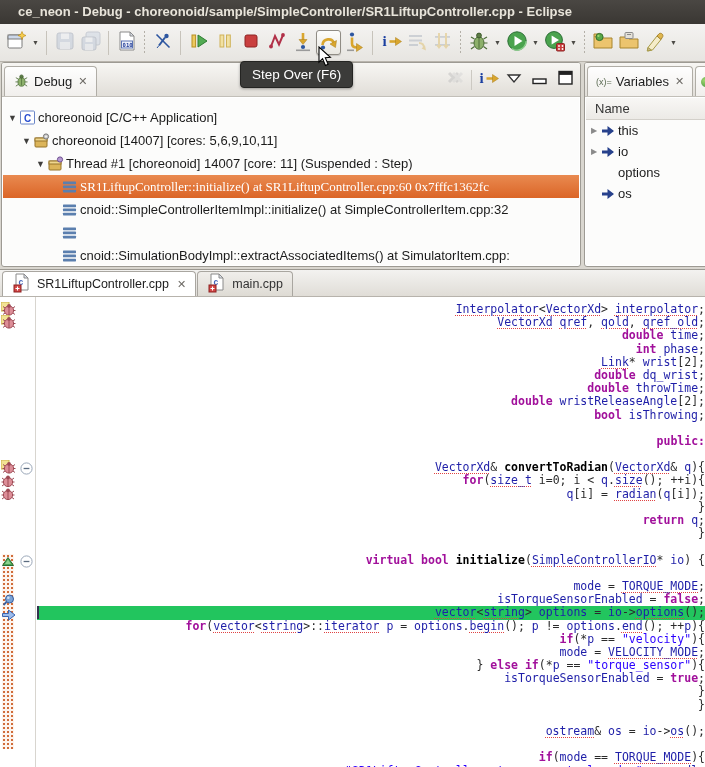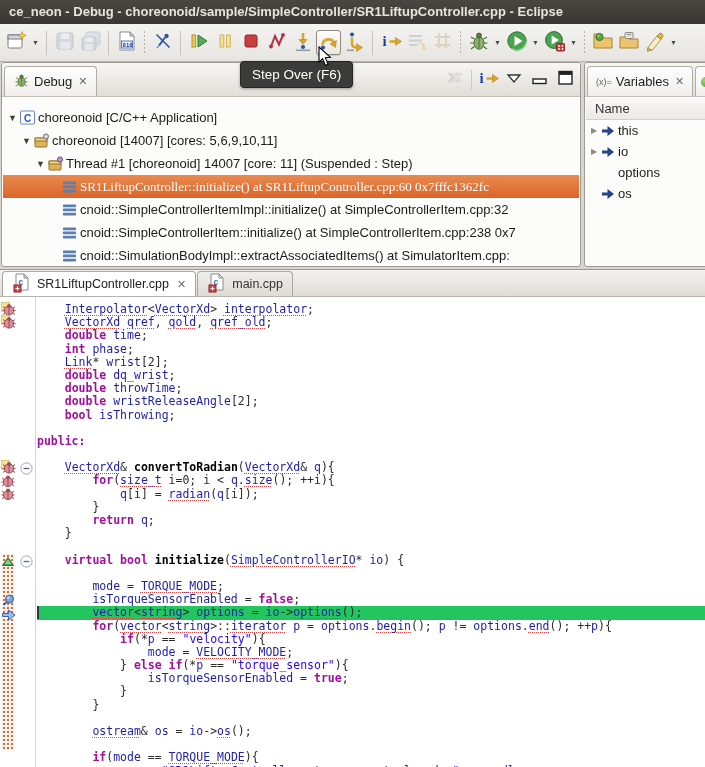--- a/index.html
+++ b/index.html
@@ -6,21 +6,21 @@
   html,body { margin:0; padding:0; }
   body {
     width:705px; height:767px; overflow:hidden; position:relative;
     background:#d9d6cf; font-family:"Liberation Sans", sans-serif;
   }
   
   .titlebar{
     position:absolute; left:0; top:0; width:705px; height:24px;
     background:linear-gradient(#4a4743,#3a3733);
     color:#e8e4da; font-weight:bold; font-size:13px; line-height:24px;
-    padding-left:9px; white-space:nowrap; overflow:hidden;
+    padding-left:18px; white-space:nowrap; overflow:hidden;
   }
   
   .toolbar{
     position:absolute; left:0; top:24px; width:705px; height:38px;
     background:linear-gradient(#f4f3f1,#e7e5e1);
     border-bottom:1px solid #b9b5ad;
     display:flex; align-items:center; padding:0 4px; gap:1px;
   }
   .tbtn{ width:25px; height:25px; display:flex; align-items:center; justify-content:center; border-radius:3px; flex:0 0 auto;}
   .tbtn.disabled{ opacity:.40; }
@@ -61,21 +61,21 @@
   .etab.inactive{ background:linear-gradient(#f0eeeb,#dedbd4); color:#333;}
   .etab .x{ color:#6e6b66; font-size:11px; margin-left:3px;}
   .ebody{ position:absolute; left:0; top:27px; right:0; bottom:0; overflow:hidden; background:#fff;}
   .annruler{ position:absolute; left:0; top:0; bottom:0; width:17px; background:#fff;}
   .hatch{ position:absolute; left:2px; width:12px;
           background-color:#fdf4ee;
           background-image:radial-gradient(#d06c3a 34%, rgba(0,0,0,0) 36%);
           background-size:4px 4px;}
   .foldruler{ position:absolute; left:17px; top:0; bottom:0; width:19px; background:#fff; border-right:1px solid #d8d5cf;}
   .codearea{ position:absolute; left:37px; top:0; right:0; bottom:0; padding-top:6px;
-             font-family:"DejaVu Sans Mono", monospace; font-size:11.5px; line-height:13.2px; white-space:pre; overflow:hidden;}
+             font-family:"DejaVu Sans Mono", monospace; font-size:11.5px; line-height:13.2px; white-space:pre; overflow:hidden;text-align:right;}
   .cl{ height:13.2px; position:relative;}
   .cl.hl{ background:#22c55e; }
   .cl.hl::before{ content:""; position:absolute; left:0; top:0; width:2px; height:13px; background:#33334f;}
   .gmark{ position:absolute; }
   
   .k{ color:#a1109b; font-weight:bold;}
   .p{ color:#2b2b2b;}
   .n{ color:#1e1ea8;}
   .t{ color:#1e1ea8; text-decoration:underline dotted #e04343; text-underline-offset:2px; text-decoration-thickness:1px;}
   .s{ color:#2a00ff;}
@@ -384,21 +384,20 @@
       <div class="trow">
         <span style="width: 45px; flex: 0 0 auto;"></span>
         <span class="exp"></span>
         <span class="ticon">
           <svg width="18" height="18" viewBox="0 0 18 18">
             <rect x="2" y="3.5" width="13" height="2.7" rx=".6" fill="#5b7fae"></rect>
             <rect x="2" y="7.6" width="13" height="2.7" rx=".6" fill="#5b7fae"></rect>
             <rect x="2" y="11.7" width="13" height="2.7" rx=".6" fill="#5b7fae"></rect>
           </svg>
         </span>
-        <span>cnoid::SimpleControllerItem::initialize() at SimpleControllerItem.cpp:238 0x7</span>
       </div>
       <div class="trow">
         <span style="width: 45px; flex: 0 0 auto;"></span>
         <span class="exp"></span>
         <span class="ticon">
           <svg width="18" height="18" viewBox="0 0 18 18">
             <rect x="2" y="3.5" width="13" height="2.7" rx=".6" fill="#5b7fae"></rect>
             <rect x="2" y="7.6" width="13" height="2.7" rx=".6" fill="#5b7fae"></rect>
             <rect x="2" y="11.7" width="13" height="2.7" rx=".6" fill="#5b7fae"></rect>
           </svg>

